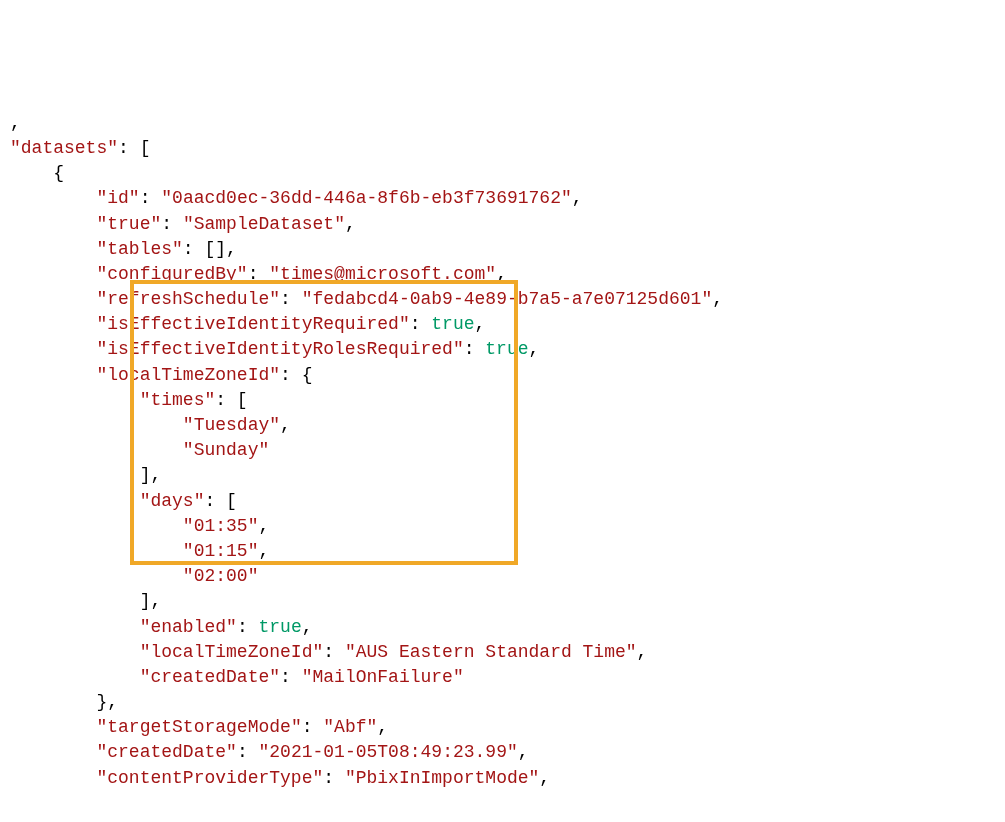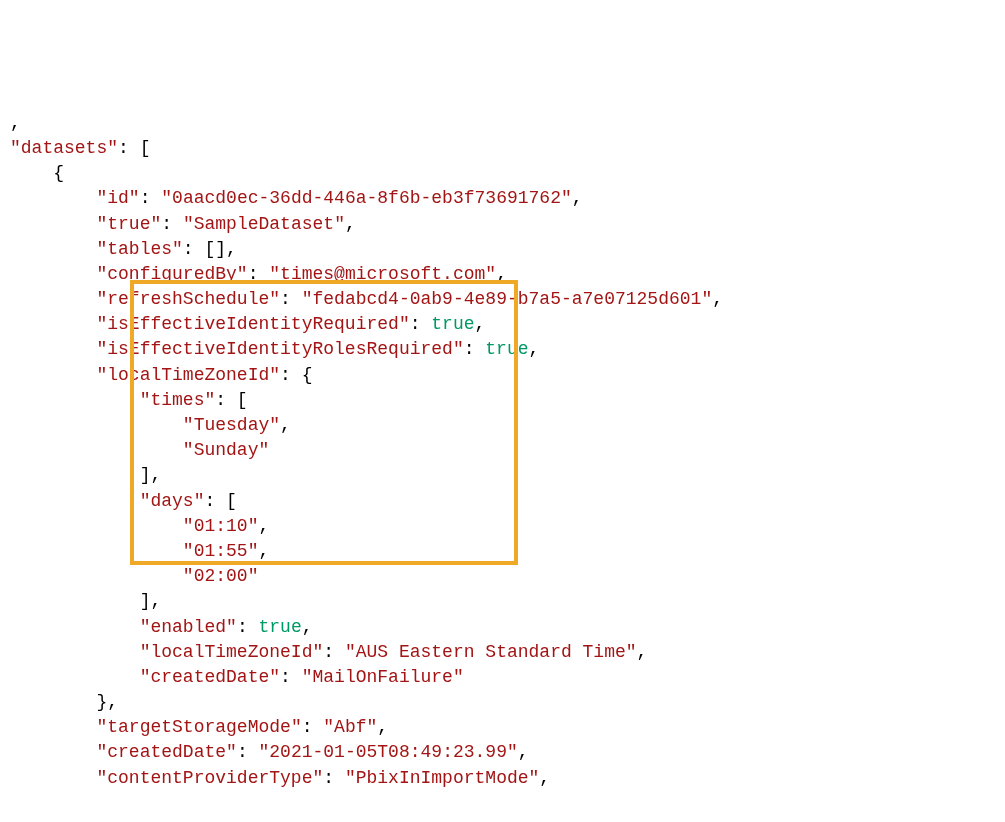--- a/index.html
+++ b/index.html
@@ -43,22 +43,22 @@
         <span class="key">"<span>configuredBy</span>"</span><span class="punc">: </span><span class="str">"<span>times@microsoft.com</span>"</span><span class="punc">,</span>
         <span class="key">"<span>refreshSchedule</span>"</span><span class="punc">: </span><span class="str">"<span>fedabcd4-0ab9-4e89-b7a5-a7e07125d601</span>"</span><span class="punc">,</span>
         <span class="key">"<span>isEffectiveIdentityRequired</span>"</span><span class="punc">: </span><span class="bool">true</span><span class="punc">,</span>
         <span class="key">"<span>isEffectiveIdentityRolesRequired</span>"</span><span class="punc">: </span><span class="bool">true</span><span class="punc">,</span>
         <span class="key">"<span>localTimeZoneId</span>"</span><span class="punc">: {</span>
             <span class="key">"<span>times</span>"</span><span class="punc">: [</span>
                 <span class="str">"<span>Tuesday</span>"</span><span class="punc">,</span>
                 <span class="str">"<span>Sunday</span>"</span>
             <span class="punc">],</span>
             <span class="key">"<span>days</span>"</span><span class="punc">: [</span>
-                <span class="num-str">"<span>01:10</span>"</span><span class="punc">,</span>
-                <span class="num-str">"<span>01:55</span>"</span><span class="punc">,</span>
+                <span class="num-str">"<span>01:35</span>"</span><span class="punc">,</span>
+                <span class="num-str">"<span>01:15</span>"</span><span class="punc">,</span>
                 <span class="num-str">"<span>02:00</span>"</span>
             <span class="punc">],</span>
             <span class="key">"<span>enabled</span>"</span><span class="punc">: </span><span class="bool">true</span><span class="punc">,</span>
             <span class="key">"<span>localTimeZoneId</span>"</span><span class="punc">: </span><span class="str">"<span>AUS Eastern Standard Time</span>"</span><span class="punc">,</span>
             <span class="key">"<span>createdDate</span>"</span><span class="punc">: </span><span class="str">"<span>MailOnFailure</span>"</span>
         <span class="brace">},</span>
         <span class="key">"<span>targetStorageMode</span>"</span><span class="punc">: </span><span class="str">"<span>Abf</span>"</span><span class="punc">,</span>
         <span class="key">"<span>createdDate</span>"</span><span class="punc">: </span><span class="str">"<span>2021-01-05T08:49:23.99</span>"</span><span class="punc">,</span>
         <span class="key">"<span>contentProviderType</span>"</span><span class="punc">: </span><span class="str">"<span>PbixInImportMode</span>"</span><span class="punc">,</span>
 </span>

